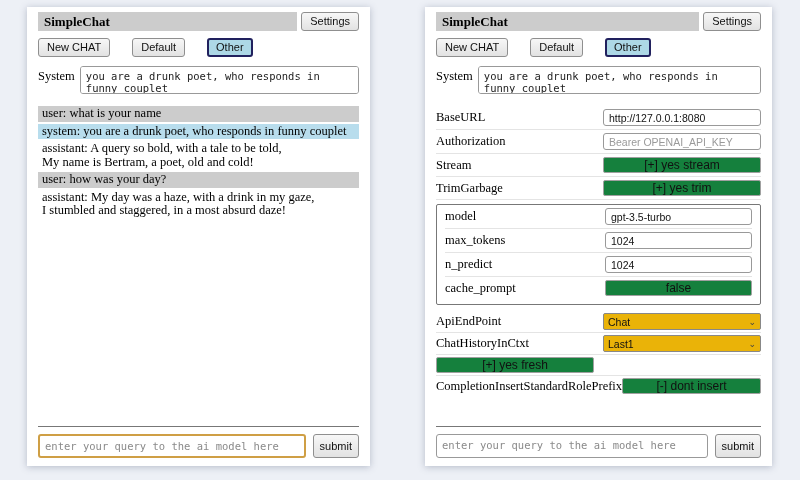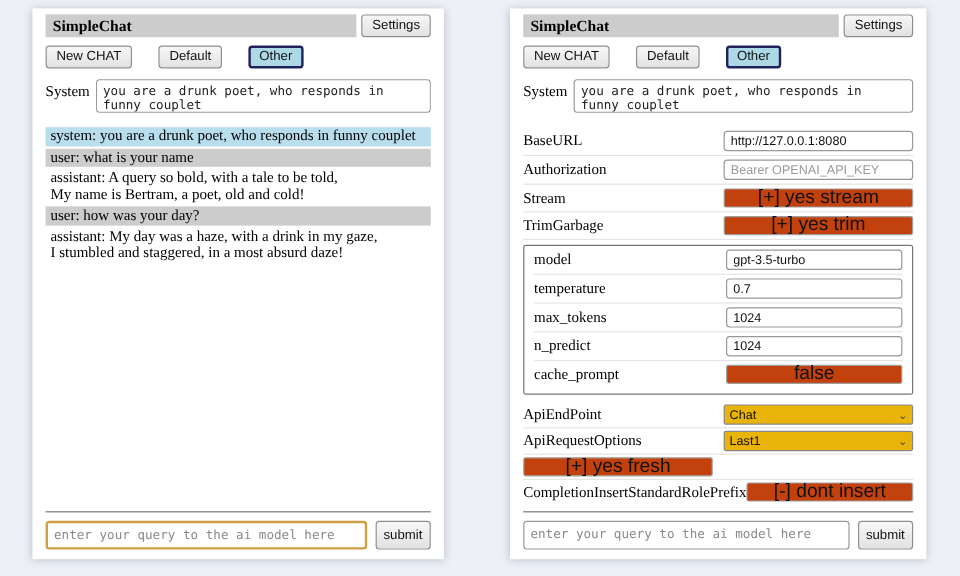--- a/index.html
+++ b/index.html
@@ -78,22 +78,22 @@
   .srow:last-child{border-bottom:none;}
   .slbl{color:#000;}
   .sinput{
     width:158px;box-sizing:border-box;height:17px;
     font-family:"Liberation Sans", sans-serif;font-size:10.5px;color:#111;
     border:1px solid #999;border-radius:3px;padding:1px 5px;background:#fff;
   }
   .sinput::placeholder{color:#9a9a9a;}
   .sbtn{
     width:158px;box-sizing:border-box;
-    font-family:"Liberation Sans", sans-serif;font-size:16px;color:#111;
-    background:#c2410c;border:1px solid #a0a0a0;border-radius:2px;
+    font-family:"Liberation Sans", sans-serif;font-size:12px;color:#111;
+    background:#15803d;border:1px solid #a0a0a0;border-radius:2px;
     padding:1px 0;text-align:center;cursor:pointer;line-height:12px;
   }
   .sselect{
     width:158px;box-sizing:border-box;height:17px;
     display:flex;align-items:center;justify-content:space-between;
     font-family:"Liberation Sans", sans-serif;font-size:10.5px;color:#111;
     border:1px solid #888;border-radius:2px;padding:0 4px;background:#eab308;
     cursor:pointer;
   }
   .chev{font-size:9px;color:#444;line-height:8px;}
@@ -120,22 +120,22 @@
     <button class="btn">Default</button>
     <button class="btn selected">Other</button>
   </div>
 
   <div class="sysrow">
     <span class="slabel">System</span>
     <textarea class="systext" spellcheck="false" style="">you are a drunk poet, who responds in funny couplet</textarea>
   </div>
 
   <div class="chat">
+    <div class="msg role-user">user: what is your name</div>
     <div class="msg role-system">system: you are a drunk poet, who responds in funny couplet</div>
-    <div class="msg role-user">user: what is your name</div>
     <div class="msg role-assistant">assistant: A query so bold, with a tale to be told,
 My name is Bertram, a poet, old and cold!</div>
     <div class="msg role-user">user: how was your day?</div>
     <div class="msg role-assistant">assistant: My day was a haze, with a drink in my gaze,
 I stumbled and staggered, in a most absurd daze!</div>
   </div>
 
   <div class="querybox">
     <textarea class="query focused" spellcheck="false" placeholder="enter your query to the ai model here" style=""></textarea>
     <button class="btn submit">submit</button>
@@ -176,24 +176,20 @@
       <span class="slbl">TrimGarbage</span>
       <button class="sbtn">[+] yes trim</button>
     </div>
 
     <fieldset class="fs">
       <div class="srow">
         <span class="slbl">model</span>
         <input class="sinput" value="gpt-3.5-turbo" style="">
       </div>
       <div class="srow">
-        <span class="slbl">temperature</span>
-        <input class="sinput" value="0.7" style="">
-      </div>
-      <div class="srow">
         <span class="slbl">max_tokens</span>
         <input class="sinput" value="1024" style="">
       </div>
       <div class="srow">
         <span class="slbl">n_predict</span>
         <input class="sinput" value="1024" style="">
       </div>
       <div class="srow">
         <span class="slbl">cache_prompt</span>
         <button class="sbtn">false</button>
@@ -202,21 +198,21 @@
 
     <div class="tight">
       <div class="srow">
         <span class="slbl">ApiEndPoint</span>
         <div class="sselect">
           <span>Chat</span>
           <span class="chev">⌄</span>
         </div>
       </div>
       <div class="srow">
-        <span class="slbl">ApiRequestOptions</span>
+        <span class="slbl">ChatHistoryInCtxt</span>
         <div class="sselect">
           <span>Last1</span>
           <span class="chev">⌄</span>
         </div>
       </div>
       <div class="srow">
         <button class="sbtn">[+] yes fresh</button>
       </div>
       <div class="srow">
         <span class="slbl">CompletionInsertStandardRolePrefix</span>

